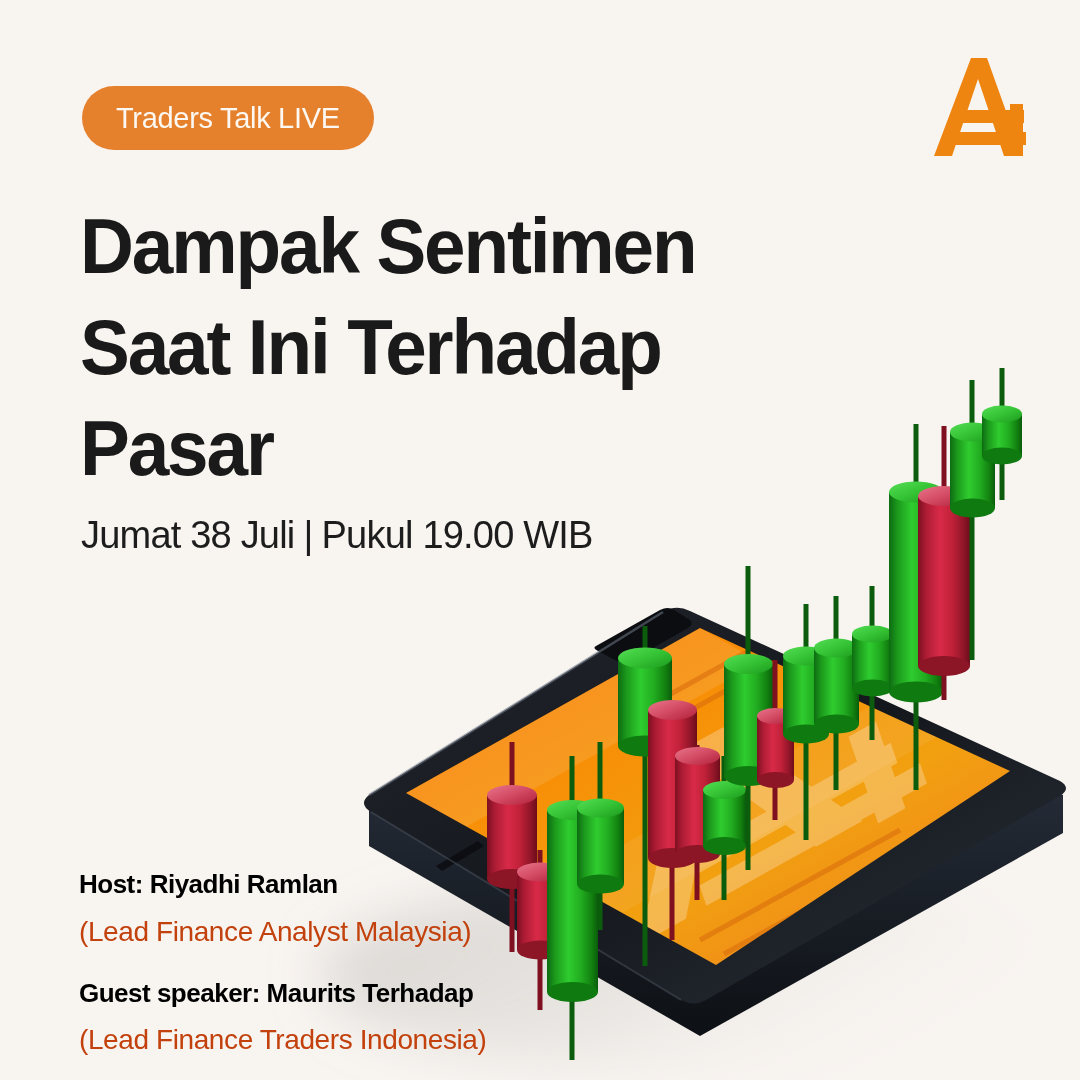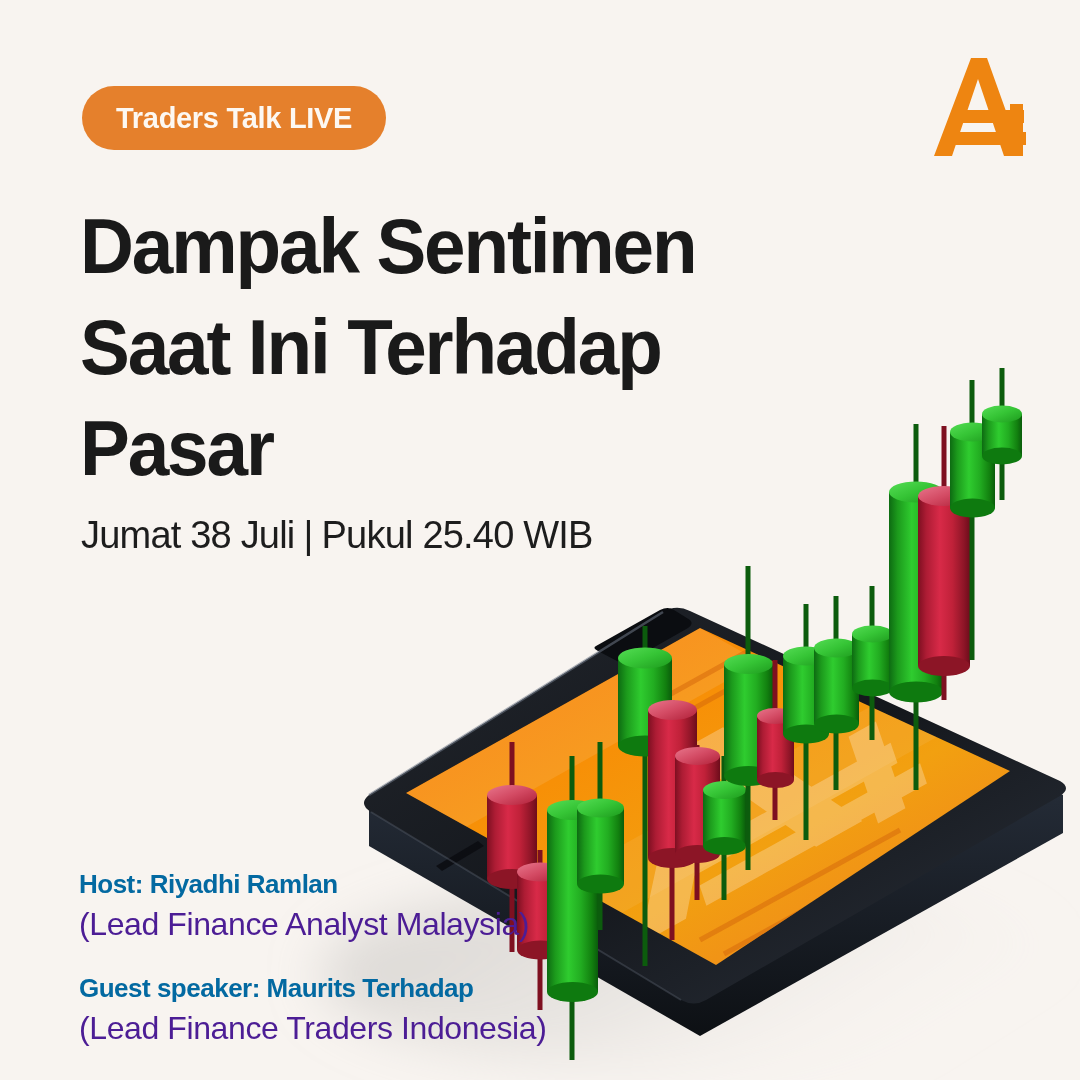--- a/index.html
+++ b/index.html
@@ -22,21 +22,21 @@
   #art { position:absolute; inset:0; width:1080px; height:1080px; }
 
   
   .badge {
     position:absolute; left:82px; top:86px;
     height:64px; padding:0 34px;
     display:flex; align-items:center; justify-content:center;
     background:#e5802c;
     border-radius:40px;
     color:#fdf8f2;
-    font-size:29px; font-weight:bold;
+    font-size:29px; font-weight:normal;
     letter-spacing:-0.3px;
     white-space:nowrap;
   }
 
   .headline {
     position:absolute; left:80px; top:196px;
     width:700px;
     color:#1a1a1a;
     font-size:77px;
     font-weight:bold;
@@ -54,34 +54,34 @@
     font-weight:400;
     letter-spacing:-0.8px;
     white-space:nowrap;
   }
   .datetime .sep { padding:0 9px; font-weight:300; }
 
   .credits { position:absolute; left:79px; top:868px; }
   .credit-block { margin-bottom:27px; }
   .credit-block:last-child { margin-bottom:0; }
   .credit-name {
-    color:#0369a1;
+    color:#000000;
     font-size:26px;
     font-weight:bold;
     letter-spacing:-0.5px;
     line-height:1.25;
     white-space:nowrap;
   }
   .credit-role {
-    color:#4c1d95;
-    font-size:32px;
+    color:#c2410c;
+    font-size:28px;
     font-weight:400;
     letter-spacing:-0.4px;
     line-height:1.3;
-    margin-top:3px;
+    margin-top:13px;
     white-space:nowrap;
   }
 
   .logo { position:absolute; right:42px; top:52px; width:108px; height:110px; }
 </style>
 </head>
 <body>
 
 <div id="poster">
 
@@ -323,21 +323,21 @@
 
   <div class="badge">Traders Talk LIVE</div>
 
   <h1 class="headline">
     <span>Dampak Sentimen</span>
     <span>Saat Ini Terhadap</span>
     <span>Pasar</span>
   </h1>
 
   <div class="datetime">
-    <span>Jumat 38 Juli</span><span class="sep">|</span><span>Pukul 25.40 WIB</span>
+    <span>Jumat 38 Juli</span><span class="sep">|</span><span>Pukul 19.00 WIB</span>
   </div>
 
   <div class="credits">
     <div class="credit-block">
       <div class="credit-name">Host: Riyadhi Ramlan</div>
       <div class="credit-role">(Lead Finance Analyst Malaysia)</div>
     </div>
     <div class="credit-block">
       <div class="credit-name">Guest speaker: Maurits Terhadap</div>
       <div class="credit-role">(Lead Finance Traders Indonesia)</div>

